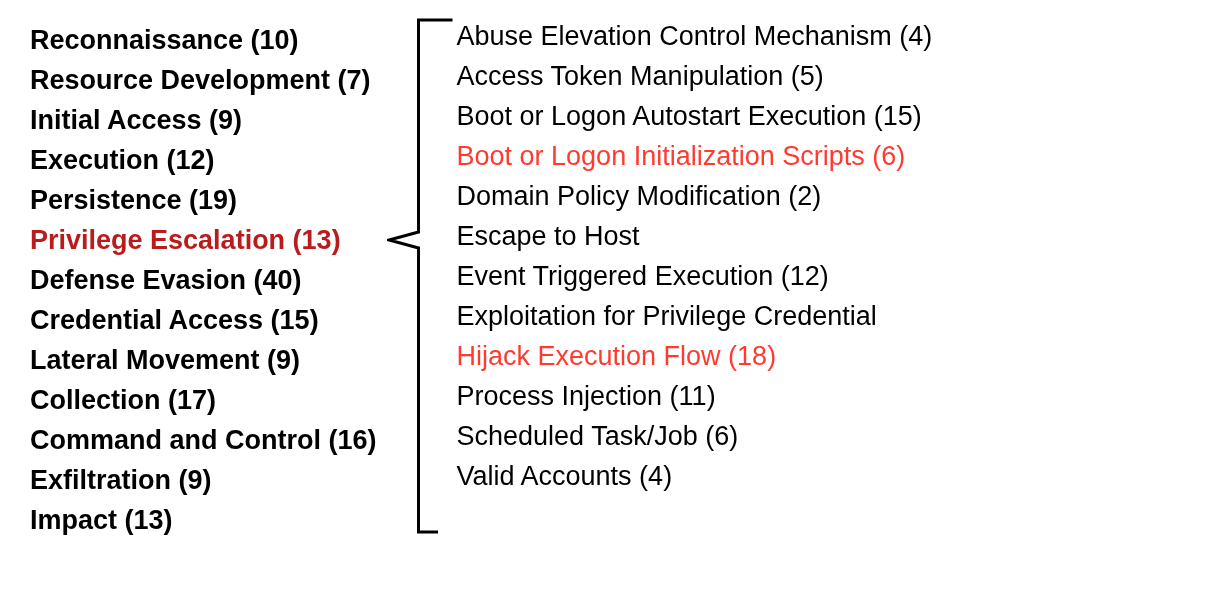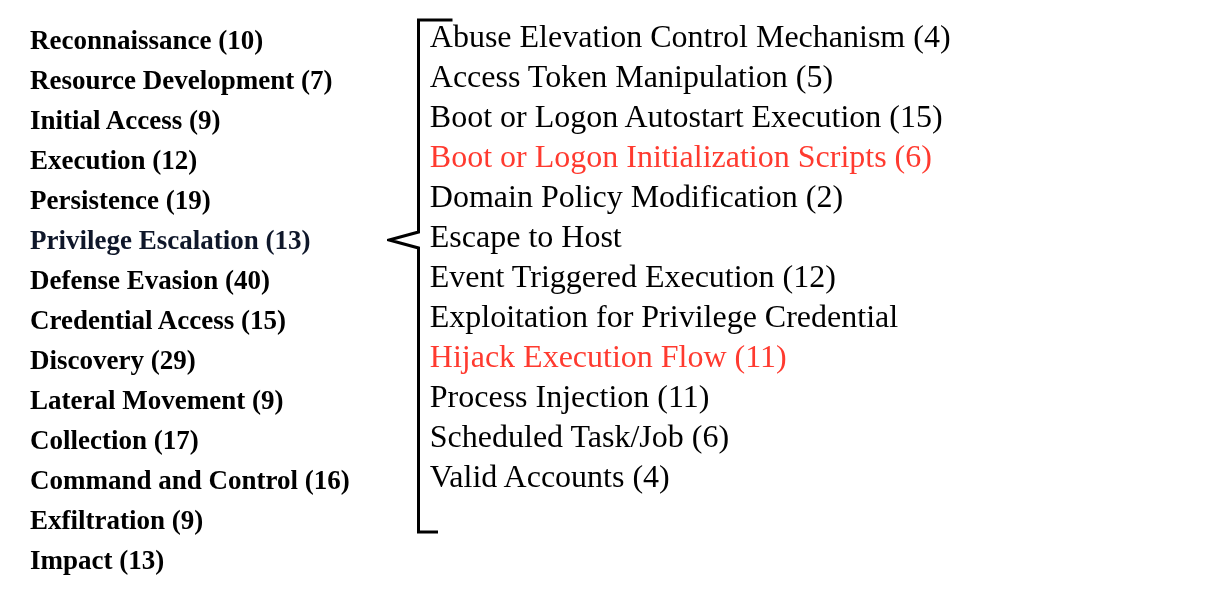--- a/index.html
+++ b/index.html
@@ -8,38 +8,37 @@
     background: #fff;
     font-family: Arial, Helvetica, sans-serif;
     color: #000;
   }
   .wrap {
     position: relative;
     width: 1209px;
     height: 605px;
     box-sizing: border-box;
     padding: 20px 30px 20px 30px;
-    font-family: Liberation Serif, serif;
   }
   .cols {
     display: flex;
     flex-direction: row;
     align-items: flex-start;
   }
   .left-col {
     font-weight: 700;
     font-size: 27px;
     line-height: 40px;
   }
   .left-col .item.highlight {
-    color: #0f172a;
+    color: #b91c1c;
   }
   .right-col {
     font-weight: 400;
-    font-size: 32px;
+    font-size: 27px;
     line-height: 40px;
     margin-left: 80px;
     margin-top: -4px;
   }
   .right-col .item.highlight {
     color: #ff3a2f;
   }
   .bracket {
     position: absolute;
   }
@@ -52,37 +51,36 @@
   <div class="cols">
     <div class="left-col" id="tactics-col">
         <div class="item">Reconnaissance (10)</div>
         <div class="item">Resource Development (7)</div>
         <div class="item">Initial Access (9)</div>
         <div class="item">Execution (12)</div>
         <div class="item">Persistence (19)</div>
         <div class="item highlight">Privilege Escalation (13)</div>
         <div class="item">Defense Evasion (40)</div>
         <div class="item">Credential Access (15)</div>
-        <div class="item">Discovery (29)</div>
         <div class="item">Lateral Movement (9)</div>
         <div class="item">Collection (17)</div>
         <div class="item">Command and Control (16)</div>
         <div class="item">Exfiltration (9)</div>
         <div class="item">Impact (13)</div>
       </div>
     <div class="right-col" id="techniques-col">
         <div class="item">Abuse Elevation Control Mechanism (4)</div>
         <div class="item">Access Token Manipulation (5)</div>
         <div class="item">Boot or Logon Autostart Execution (15)</div>
         <div class="item highlight">Boot or Logon Initialization Scripts (6)</div>
         <div class="item">Domain Policy Modification (2)</div>
         <div class="item">Escape to Host</div>
         <div class="item">Event Triggered Execution (12)</div>
         <div class="item">Exploitation for Privilege Credential</div>
-        <div class="item highlight">Hijack Execution Flow (11)</div>
+        <div class="item highlight">Hijack Execution Flow (18)</div>
         <div class="item">Process Injection (11)</div>
         <div class="item">Scheduled Task/Job (6)</div>
         <div class="item">Valid Accounts (4)</div>
       </div>
   </div>
 
   <div class="bracket" id="bracket-holder" style="left: 386.516px; top: 10px;">
     <svg width="70" height="532">
       <path id="bracket-path" d="M 64 10 h -18 L 31.5 10 L 31.5 222 L 2 230 L 31.5 238 L 31.5 522 h 18" fill="none" stroke="#000" stroke-width="3" stroke-linecap="square" stroke-linejoin="miter"></path>
     </svg>

